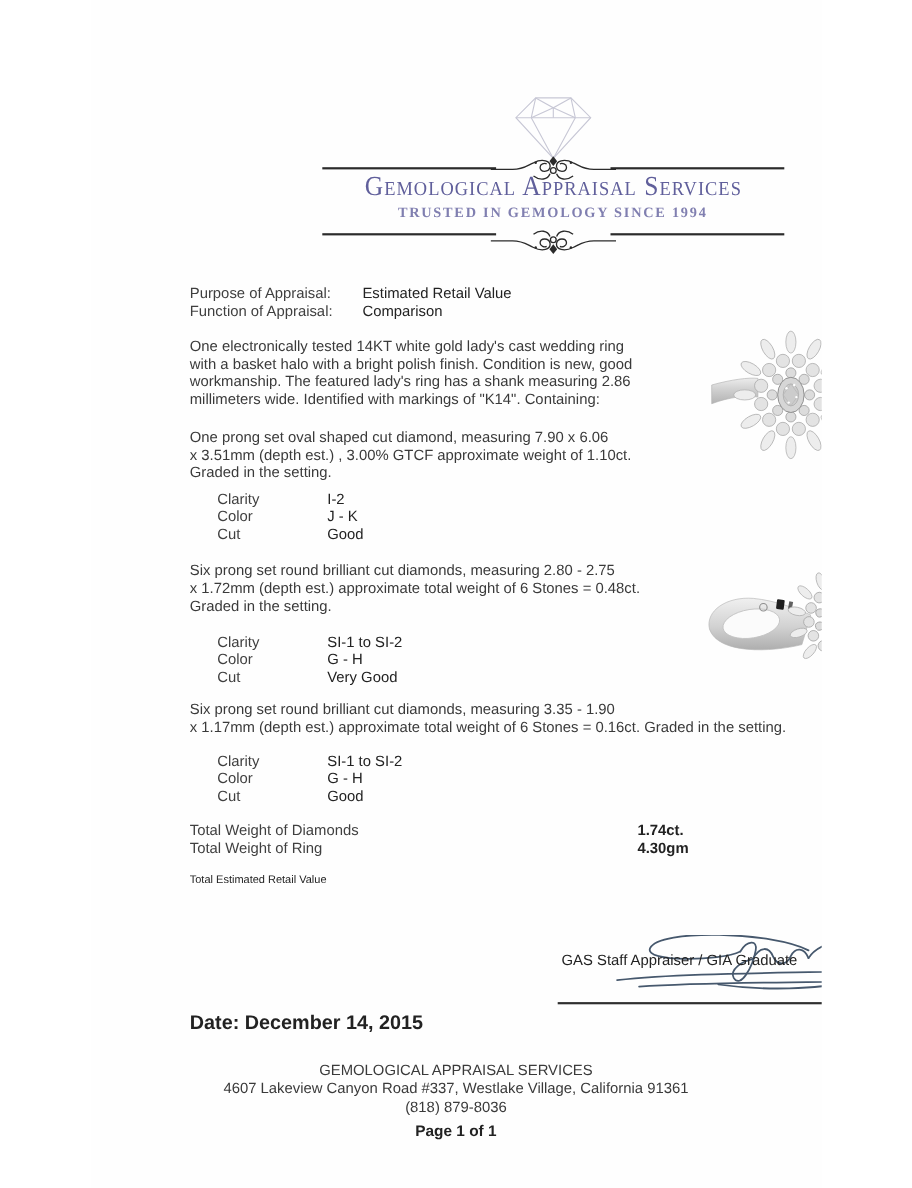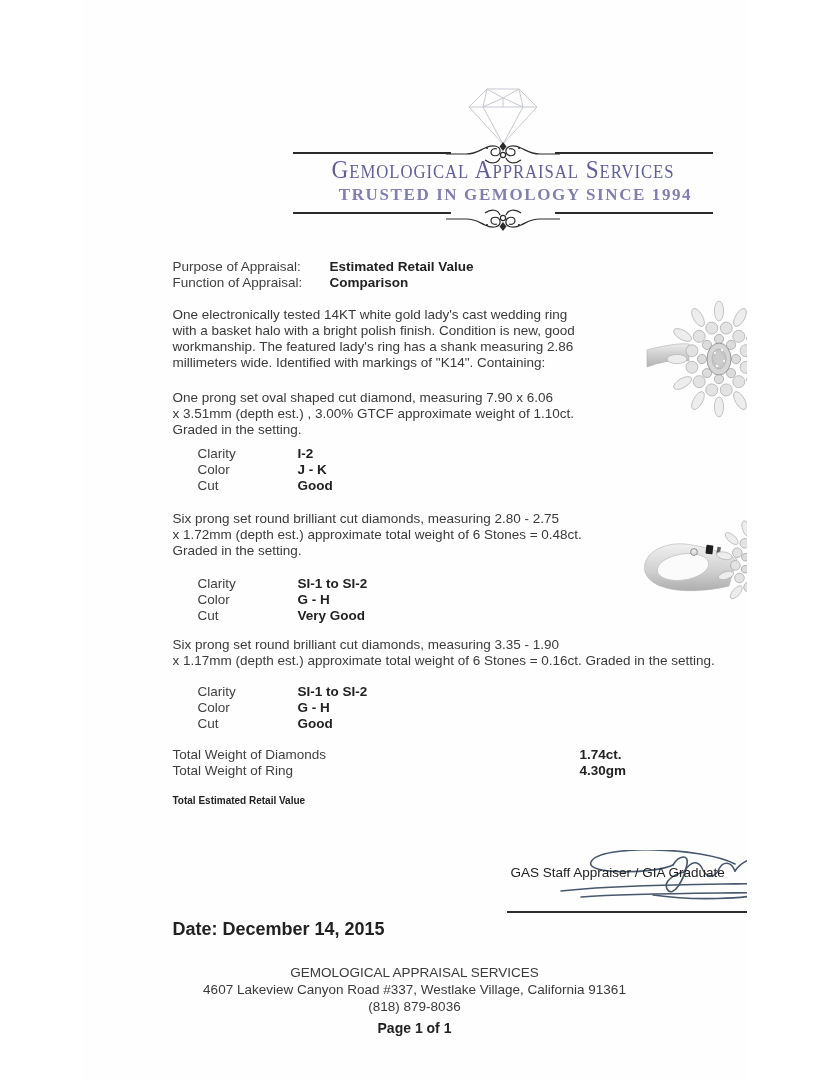--- a/index.html
+++ b/index.html
@@ -13,28 +13,28 @@
   .logo-diamond { position:absolute; left:378px; top:86px; }
   .rule-seg { position:absolute; height:2px; background:#2b2b2b; }
   .flourish { position:absolute; left:363px; width:114px; height:26px; }
   .brand {
     position:absolute; left:115px; top:156px; width:610px; text-align:center;
     font-family:"Liberation Serif", serif; font-size:25px; letter-spacing:1px;
     color:#605f9b; font-variant:small-caps; font-weight:500;
     transform:scaleX(.93); transform-origin:center;
   }
   .tagline {
-    position:absolute; left:178px; top:185px; width:510px; text-align:center;
-    font-family:"Liberation Serif", serif; font-size:17px; letter-spacing:1.6px;
+    position:absolute; left:165px; top:185px; width:510px; text-align:center;
+    font-family:"Liberation Serif", serif; font-size:13px; letter-spacing:1.6px;
     color:#807fb0; font-weight:700;
   }
   
   .meta { position:absolute; left:90px; top:259px; font-size:13.5px; line-height:16px; }
   .meta-label { display:inline-block; width:157px; }
-  .bold { font-weight:700; color:#222; }
+  .bold { font-weight:400; color:#222; }
   .para {
     position:absolute; left:90px; width:620px; font-size:13.5px; line-height:16px;
     white-space:pre-line; color:#3a3a3a;
   }
   .grades { position:absolute; left:115px; font-size:13.5px; line-height:16px; }
   .glabel { display:inline-block; width:100px; }
   .totals-row { position:absolute; left:90px; font-size:13.5px; line-height:16px; width:700px; }
   .tot-value { position:absolute; left:407px; top:0; font-weight:700; color:#222; }
   .retail { position:absolute; left:90px; width:700px; font-size:10px; }
   .retail .currency { position:absolute; left:578px; top:0; font-weight:700; color:#222; }

